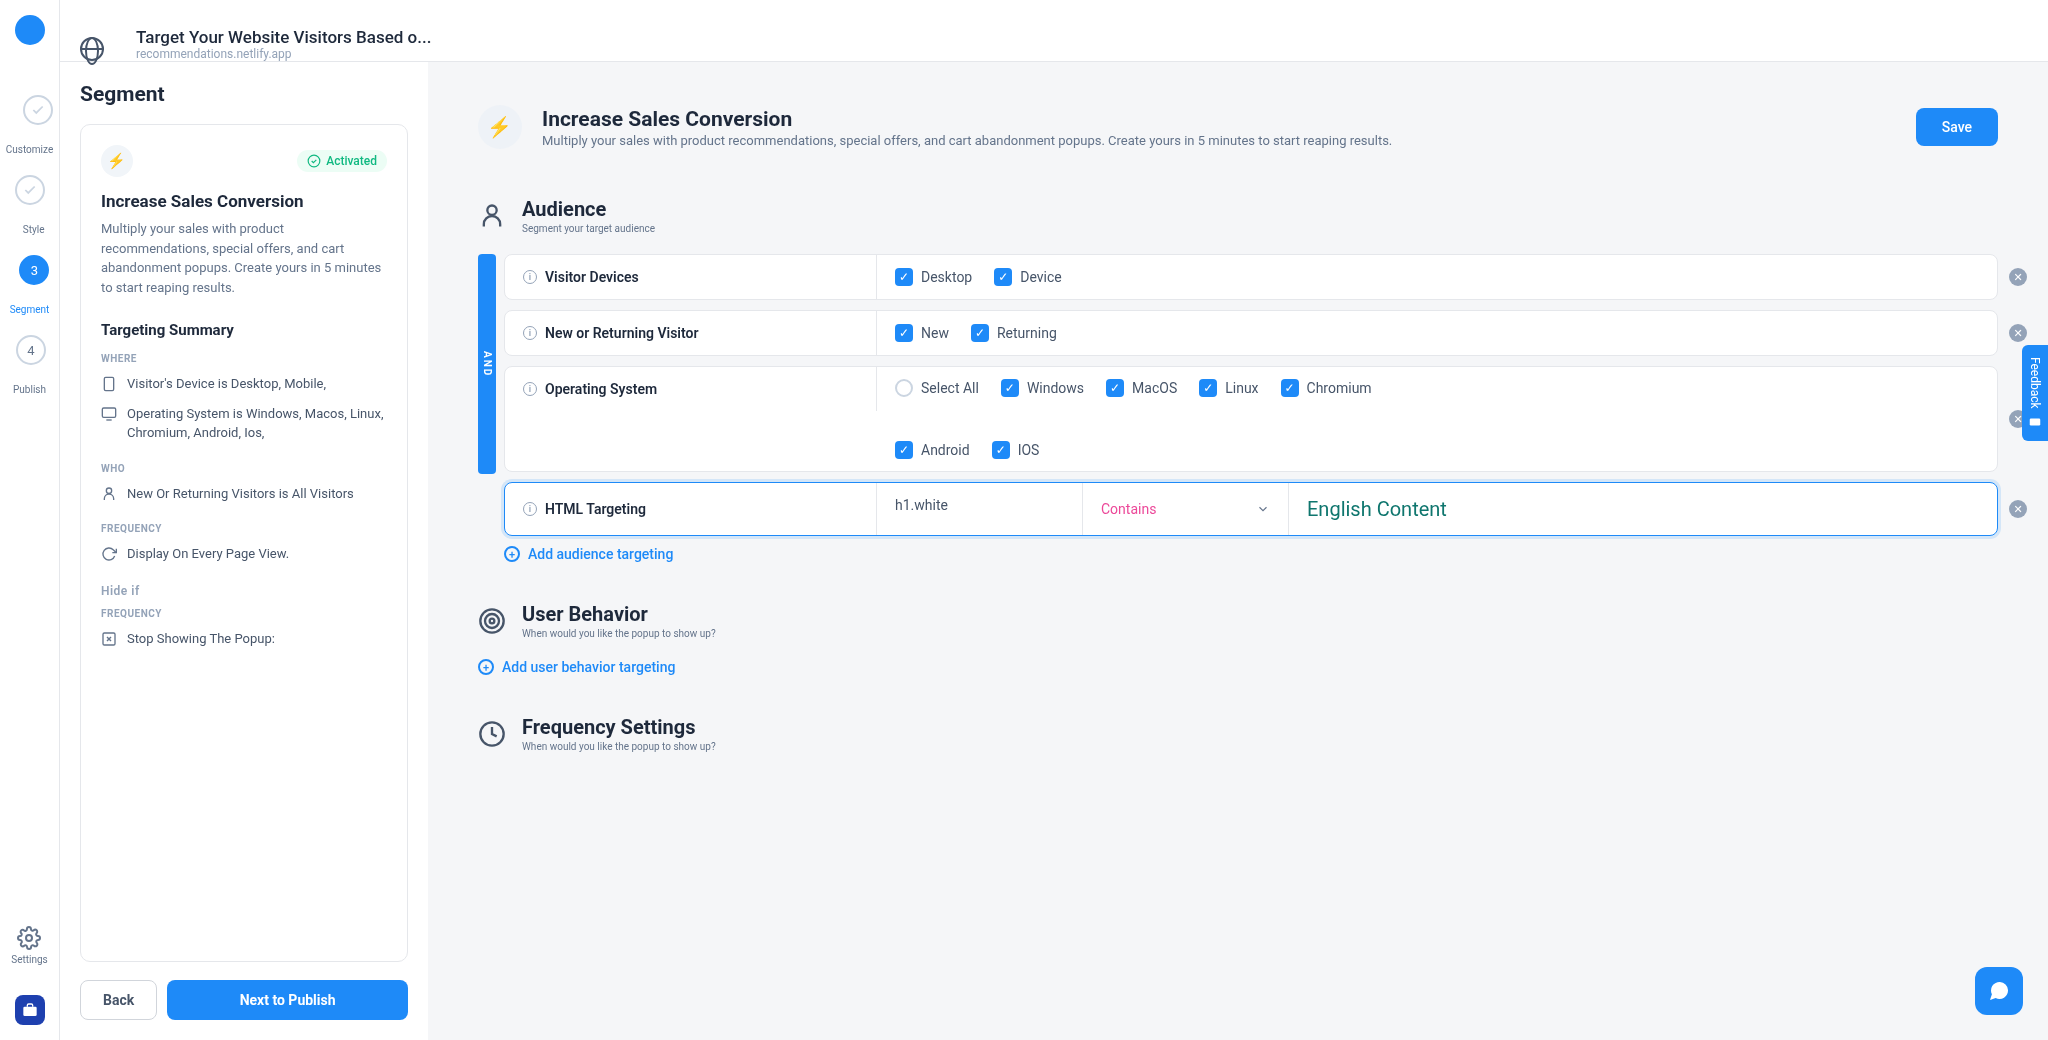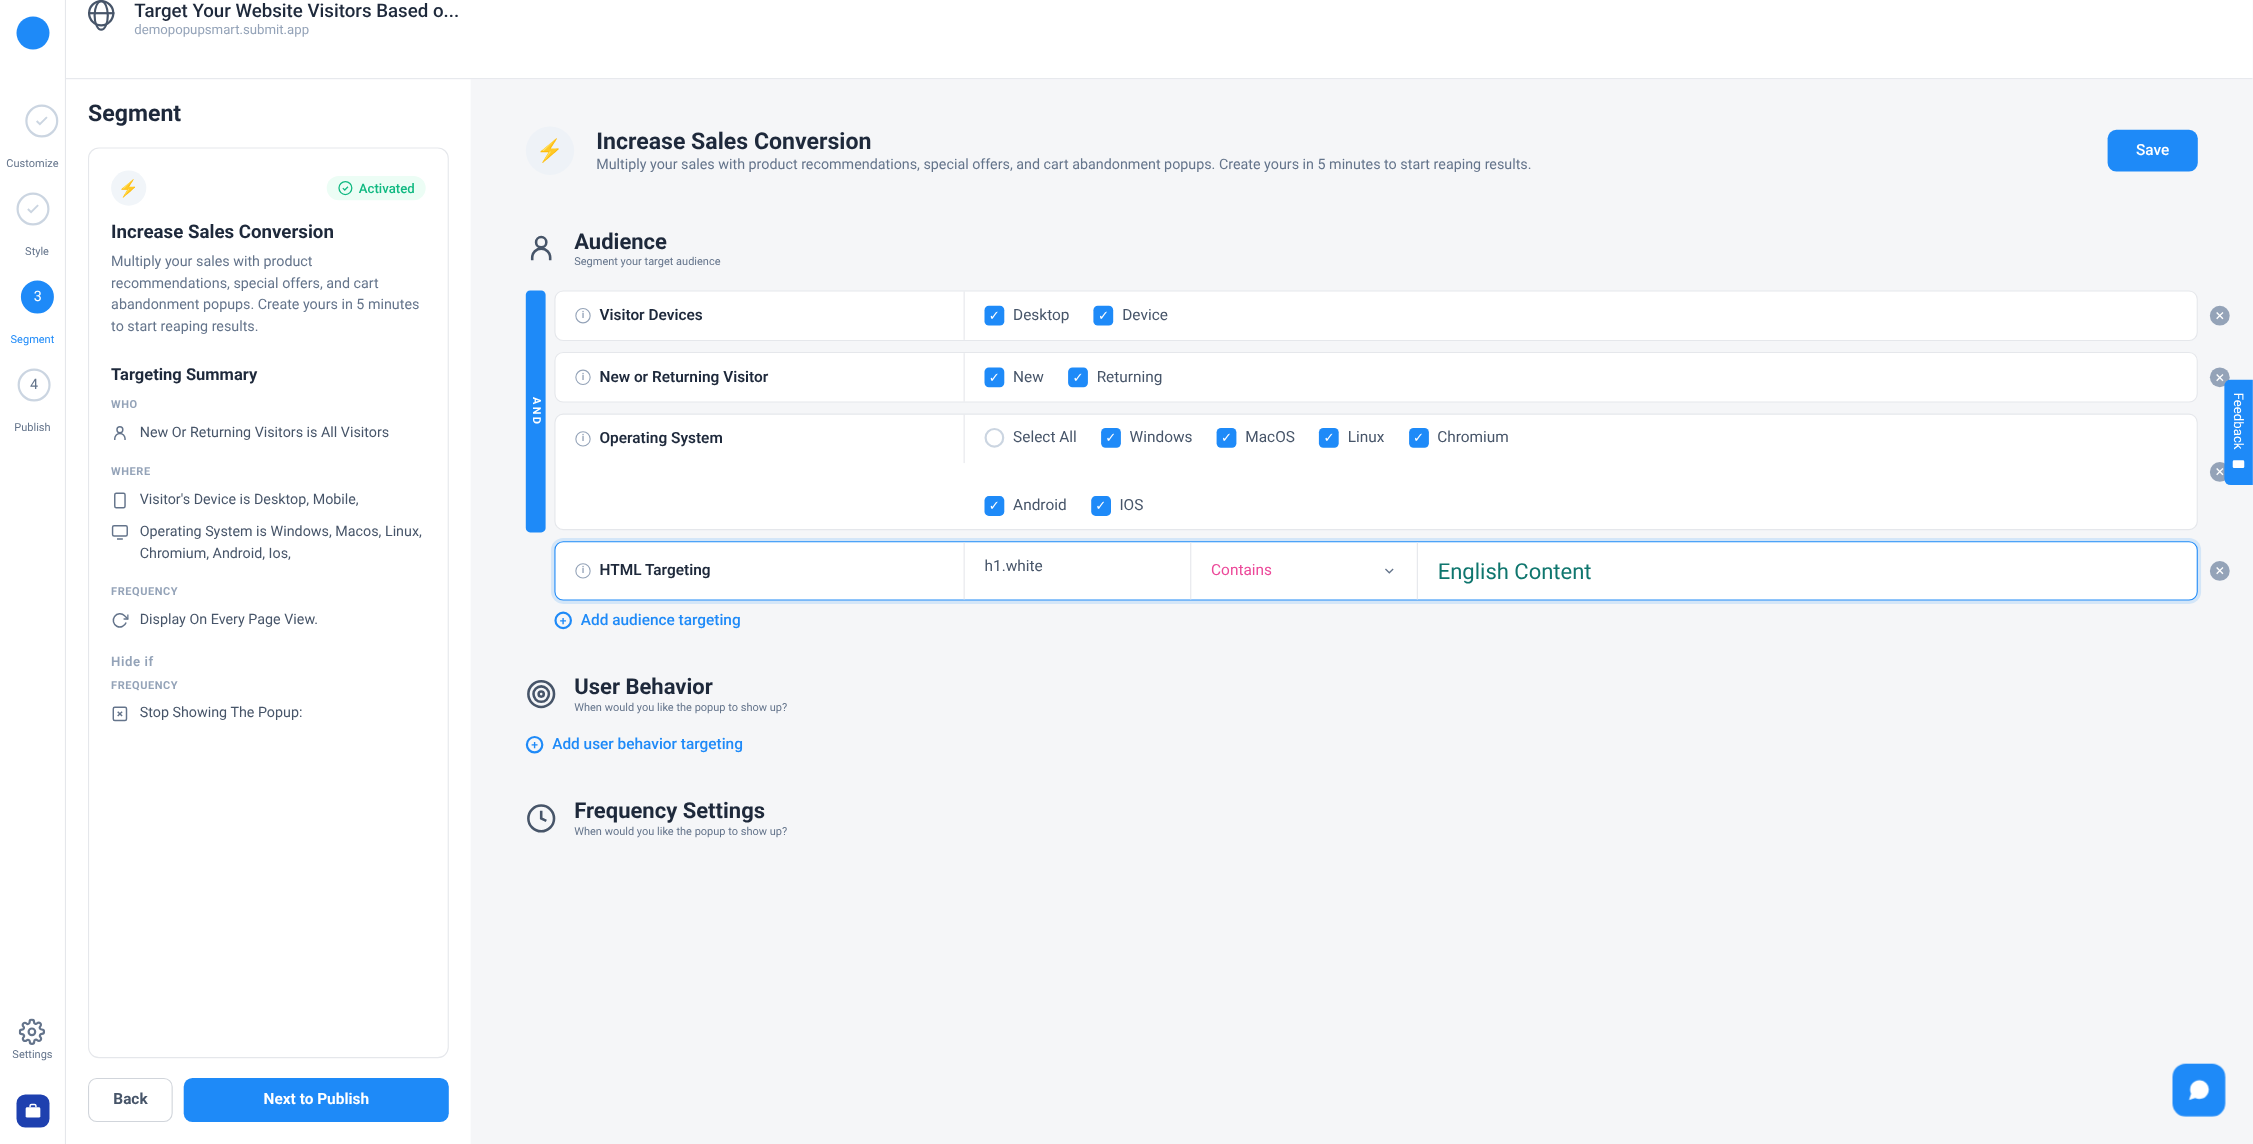--- a/index.html
+++ b/index.html
@@ -13,21 +13,21 @@
 .rail-circle.done{border-color:#cbd5e1}
 .rail-circle.active{background:#1e8af8;border-color:#1e8af8;color:#fff}
 .rail-label{font-size:10px;color:#64748b}
 .rail-label.active{color:#1e8af8}
 .rail-spacer{flex:1}
 .settings-btn{display:flex;flex-direction:column;align-items:center;gap:4px}
 .settings-ico{width:24px;height:24px;color:#64748b}
 .rail-foot{width:30px;height:30px;border-radius:8px;background:#1e40af;display:flex;align-items:center;justify-content:center;margin-top:10px}
 
 .main{flex:1;display:flex;flex-direction:column}
-.topbar{height:72px;background:#fff;border-bottom:1px solid #e5e7eb;display:flex;align-items:flex-start;padding:0 20px;gap:18px}
+.topbar{height:62px;background:#fff;border-bottom:1px solid #e5e7eb;display:flex;align-items:flex-end;padding:0 20px;gap:32px}
 .globe-ico{width:24px;height:24px;border:2px solid #475569;border-radius:50%;position:relative;flex-shrink:0}
 .globe-ico::before{content:"";position:absolute;top:-2px;left:50%;width:10px;height:24px;border:2px solid #475569;border-radius:50%;transform:translateX(-50%)}
 .globe-ico::after{content:"";position:absolute;top:50%;left:-2px;width:24px;height:2px;background:#475569;transform:translateY(-50%)}
 .tb-title{font-size:17px;font-weight:500;color:#1e293b}
 .tb-sub{font-size:12px;color:#94a3b8}
 
 .body{flex:1;display:flex;overflow:hidden}
 .sidebar{width:368px;background:#fff;padding:20px;display:flex;flex-direction:column;overflow-y:auto}
 .sb-h{font-size:21px;font-weight:700;color:#1e293b;margin-bottom:18px}
 .sb-card{border:1px solid #e5e7eb;border-radius:10px;padding:20px;flex:1}
@@ -130,21 +130,21 @@
           <path d="M16 7V5a2 2 0 0 0-2-2h-4a2 2 0 0 0-2 2v2" fill="none" stroke="#fff" stroke-width="2"></path>
         </svg>
     </div>
   </div>
 
   <div class="main">
     <div class="topbar">
       <div class="globe-ico"></div>
       <div>
         <div class="tb-title">Target Your Website Visitors Based o...</div>
-        <div class="tb-sub">demopopupsmart.submit.app</div>
+        <div class="tb-sub">recommendations.netlify.app</div>
       </div>
     </div>
 
     <div class="body">
       <div class="sidebar">
         <div class="sb-h">Segment</div>
         <div class="sb-card">
           <div class="sb-card-head">
             <div class="sb-bolt">⚡</div>
             <div class="badge">
@@ -154,44 +154,44 @@
                 </svg>
               <span>Activated</span>
             </div>
           </div>
           <div class="sb-title">Increase Sales Conversion</div>
           <div class="sb-desc">Multiply your sales with product recommendations, special offers, and cart abandonment popups. Create yours in 5 minutes to start reaping results.</div>
 
           <div class="sec-h">Targeting Summary</div>
 
           <div class="sb-block">
+            <div class="sec-sub">WHERE</div>
+            <div class="sum-row">
+              <svg class="sum-ico" viewBox="0 0 24 24" fill="none" stroke="#64748b" stroke-width="2">
+                  <rect x="5" y="2" width="14" height="20" rx="2"></rect>
+                </svg>
+              <span>Visitor's Device is Desktop, Mobile,</span>
+            </div>
+            <div class="sum-row">
+              <svg class="sum-ico" viewBox="0 0 24 24" fill="none" stroke="#64748b" stroke-width="2">
+                  <rect x="2" y="3" width="20" height="14" rx="2"></rect>
+                  <line x1="8" y1="21" x2="16" y2="21"></line>
+                </svg>
+              <span>Operating System is Windows, Macos, Linux, Chromium, Android, Ios,</span>
+            </div>
+          </div>
+
+          <div class="sb-block">
             <div class="sec-sub">WHO</div>
             <div class="sum-row">
               <svg class="sum-ico" viewBox="0 0 24 24" fill="none" stroke="#64748b" stroke-width="2">
                   <circle cx="12" cy="7" r="4"></circle>
                   <path d="M5 21v-2a7 7 0 0 1 14 0v2"></path>
                 </svg>
               <span>New Or Returning Visitors is All Visitors</span>
-            </div>
-          </div>
-
-          <div class="sb-block">
-            <div class="sec-sub">WHERE</div>
-            <div class="sum-row">
-              <svg class="sum-ico" viewBox="0 0 24 24" fill="none" stroke="#64748b" stroke-width="2">
-                  <rect x="5" y="2" width="14" height="20" rx="2"></rect>
-                </svg>
-              <span>Visitor's Device is Desktop, Mobile,</span>
-            </div>
-            <div class="sum-row">
-              <svg class="sum-ico" viewBox="0 0 24 24" fill="none" stroke="#64748b" stroke-width="2">
-                  <rect x="2" y="3" width="20" height="14" rx="2"></rect>
-                  <line x1="8" y1="21" x2="16" y2="21"></line>
-                </svg>
-              <span>Operating System is Windows, Macos, Linux, Chromium, Android, Ios,</span>
             </div>
           </div>
 
           <div class="sb-block">
             <div class="sec-sub">FREQUENCY</div>
             <div class="sum-row">
               <svg class="sum-ico" viewBox="0 0 24 24" fill="none" stroke="#64748b" stroke-width="2">
                   <polyline points="23 4 23 10 17 10"></polyline>
                   <path d="M20.49 15a9 9 0 1 1-2.12-9.36L23 10"></path>
                 </svg>

